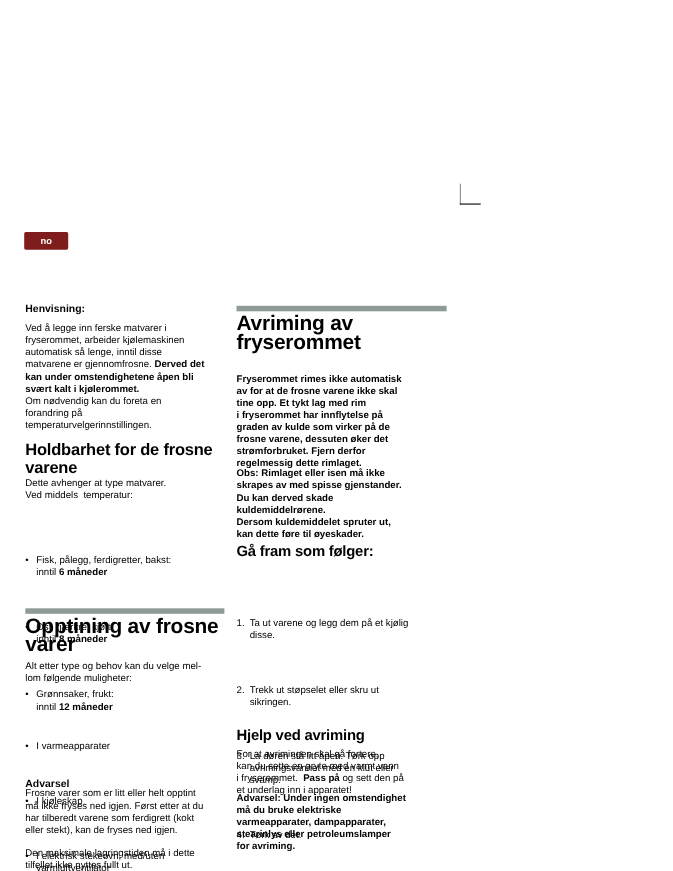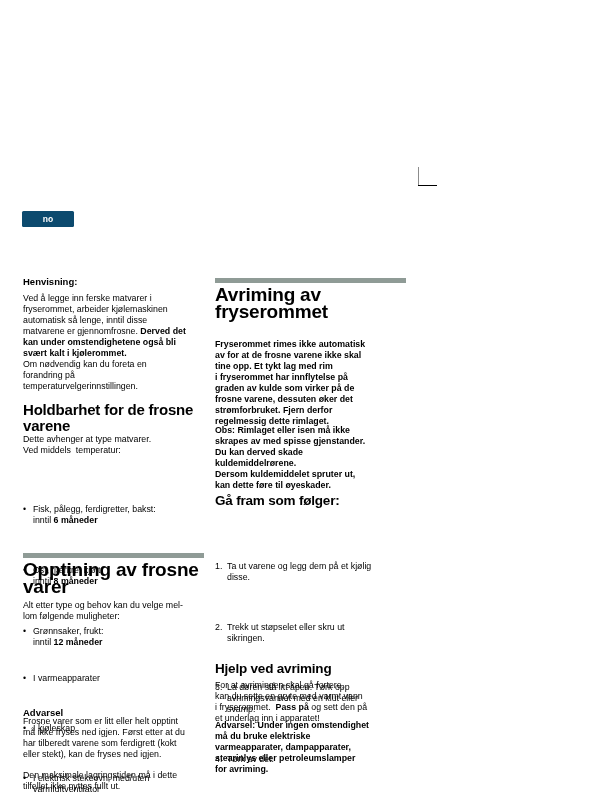--- a/index.html
+++ b/index.html
@@ -6,22 +6,22 @@
   .page {
     position:relative; width:612px; height:792px; background:#ffffff;
     font-family:"Liberation Sans","DejaVu Sans",sans-serif; color:#000;
     overflow:hidden;
   }
   
   .crop-v { position:absolute; left:418px; top:167px; width:1.4px; height:19px; background:#8c8c8c; }
   .crop-h { position:absolute; left:418px; top:185px; width:19px; height:1.4px; background:#000; }
 
   .lang-badge {
-    position:absolute; left:22px; top:211px; width:52px; height:16px;
-    background:#0c4a6e; color:#fff; font-size:8.5px; font-weight:bold;
+    position:absolute; left:22px; top:211px; width:40px; height:16px;
+    background:#7f1d1d; color:#fff; font-size:8.5px; font-weight:bold;
     display:flex; align-items:center; justify-content:center; border-radius:1.5px;
   }
 
   .col { position:absolute; top:0; }
   .col-left  { left:23px;  width:181px; }
   .col-right { left:215px; width:193px; }
 
   .abs { position:absolute; left:0;margin-top:40px; }
 
   .body-text { font-size:8.8px; line-height:11px; white-space:pre; letter-spacing:0px; }
@@ -56,21 +56,21 @@
   <div class="lang-badge">no</div>
 
   <div class="col col-left">
 
     <div class="abs small-title" style="top:236px">Henvisning:</div>
 
     <div class="abs body-text" style="top:253px"><span>Ved å legge inn ferske matvarer i
 fryserommet, arbeider kjølemaskinen
 automatisk så lenge, inntil disse
 matvarene er gjennomfrosne. </span><span class="b">Derved det
-kan under omstendighetene også bli
+kan under omstendighetene åpen bli
 svært kalt i kjølerommet.</span><span>
 Om nødvendig kan du foreta en
 forandring på
 temperaturvelgerinnstillingen.</span></div>
 
     <div class="abs h1" style="top:362px">Holdbarhet for de frosne
 varene</div>
 
     <div class="abs body-text" style="top:394px">Dette avhenger at type matvarer.
 Ved middels  temperatur:</div>

